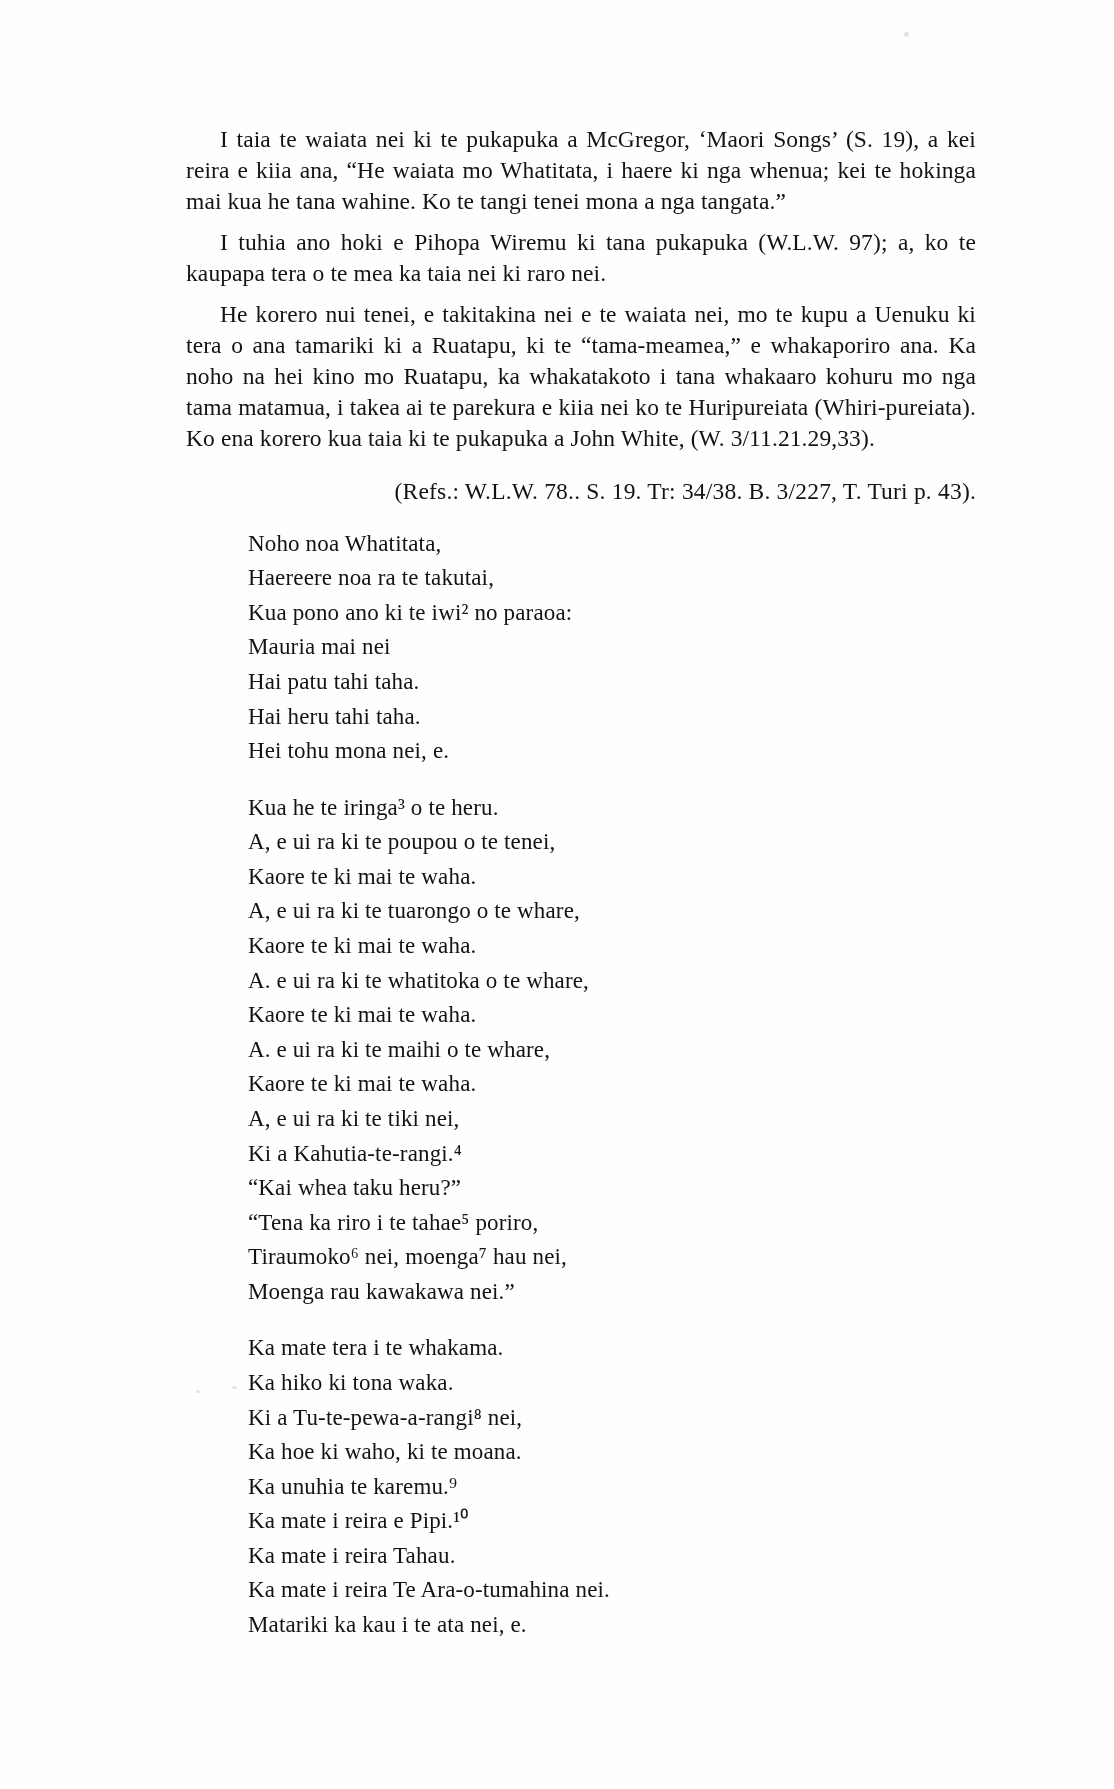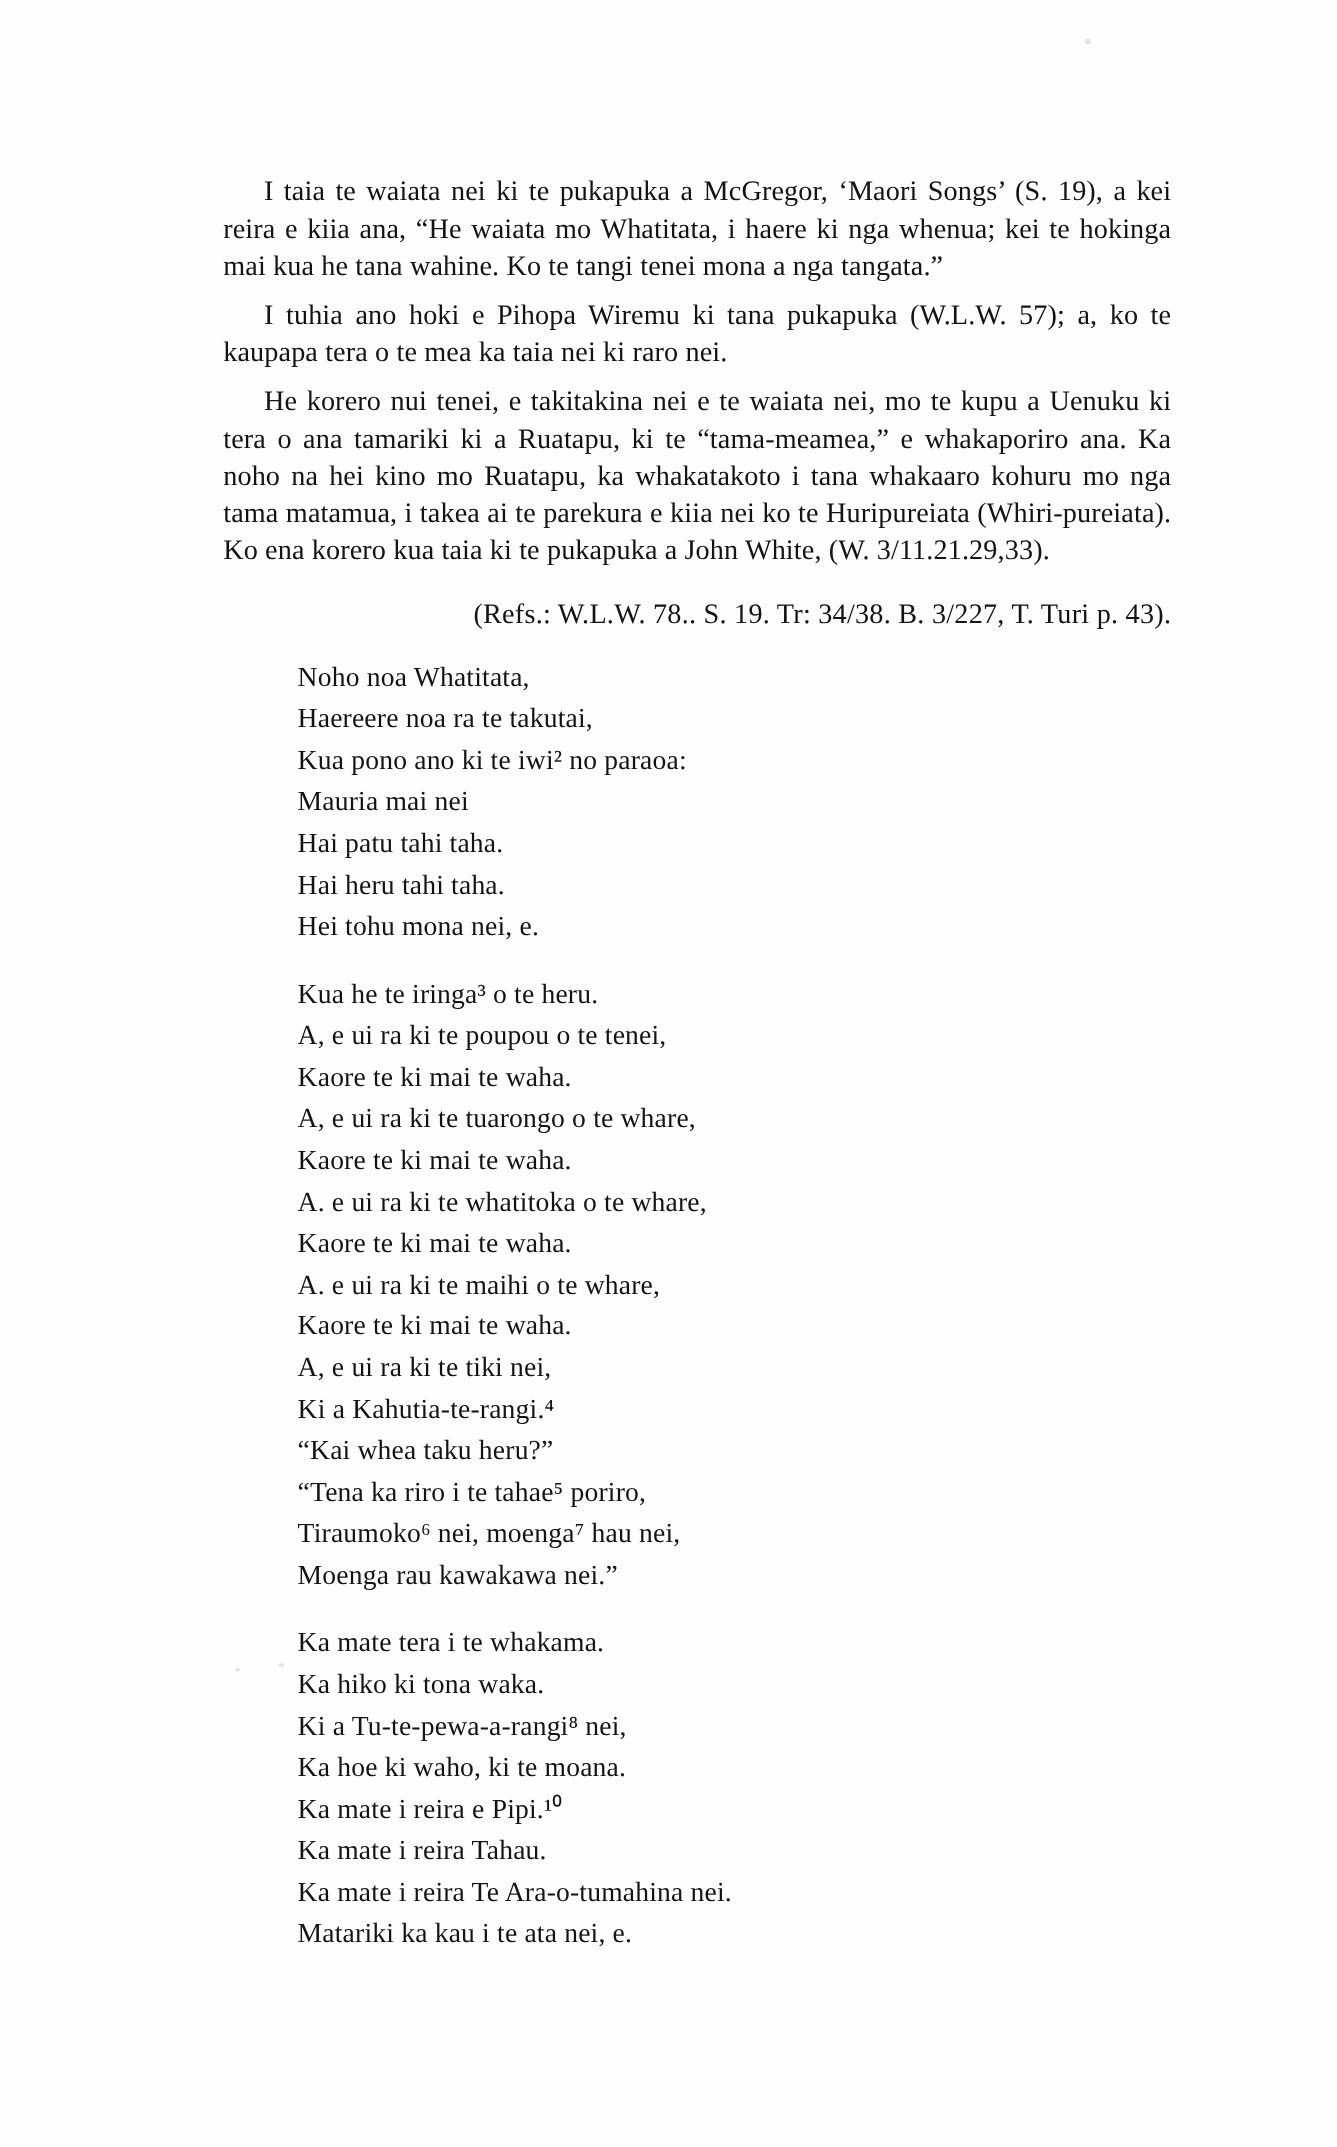--- a/index.html
+++ b/index.html
@@ -19,21 +19,21 @@
     position: absolute;
     left: 0;
     top: 0;
     width: 1114px;
     height: 1789px;
     background: #fefefe;
   }
   .content {
     position: absolute;
     left: 186px;
-    top: 145px;
+    top: 124px;
     width: 790px;
   }
   p {
     margin: 0 0 4px 0;
   }
   .para {
     font-size: 23.5px;
     line-height: 1.32;
     text-align: justify;
     text-justify: inter-word;
@@ -74,21 +74,21 @@
   }
 </style>
 </head>
 <body>
 
 <div class="page">
 
   <div class="content">
 
     <p class="para indent">I taia te waiata nei ki te pukapuka a McGregor, ‘Maori Songs’ (S. 19), a kei reira e kiia ana, “He waiata mo Whatitata, i haere ki nga whenua; kei te hokinga mai kua he tana wahine. Ko te tangi tenei mona a nga tangata.”</p>
-    <p class="para indent">I tuhia ano hoki e Pihopa Wiremu ki tana pukapuka (W.L.W. 57); a, ko te kaupapa tera o te mea ka taia nei ki raro nei.</p>
+    <p class="para indent">I tuhia ano hoki e Pihopa Wiremu ki tana pukapuka (W.L.W. 97); a, ko te kaupapa tera o te mea ka taia nei ki raro nei.</p>
     <p class="para indent">He korero nui tenei, e takitakina nei e te waiata nei, mo te kupu a Uenuku ki tera o ana tamariki ki a Ruatapu, ki te “tama-meamea,” e whakaporiro ana. Ka noho na hei kino mo Ruatapu, ka whakatakoto i tana whakaaro kohuru mo nga tama matamua, i takea ai te parekura e kiia nei ko te Huripureiata (Whiri-pureiata). Ko ena korero kua taia ki te pukapuka a John White, (W. 3/11.21.29,33).</p>
 
     <p class="refs">(Refs.: W.L.W. 78.. S. 19. Tr: 34/38. B. 3/227, T. Turi p. 43).</p>
 
     <div class="verse-block">
       <p class="verse-line">Noho noa Whatitata,</p>
       <p class="verse-line">Haereere noa ra te takutai,</p>
       <p class="verse-line">Kua pono ano ki te iwi² no paraoa:</p>
       <p class="verse-line">Mauria mai nei</p>
       <p class="verse-line">Hai patu tahi taha.</p>
@@ -112,20 +112,21 @@
       <p class="verse-line">“Tena ka riro i te tahae⁵ poriro,</p>
       <p class="verse-line">Tiraumoko⁶ nei, moenga⁷ hau nei,</p>
       <p class="verse-line">Moenga rau kawakawa nei.”</p>
     </div>
 
     <div class="verse-block">
       <p class="verse-line">Ka mate tera i te whakama.</p>
       <p class="verse-line">Ka hiko ki tona waka.</p>
       <p class="verse-line">Ki a Tu-te-pewa-a-rangi⁸ nei,</p>
       <p class="verse-line">Ka hoe ki waho, ki te moana.</p>
+      <p class="verse-line">Ka unuhia te karemu.⁹</p>
       <p class="verse-line">Ka mate i reira e Pipi.¹⁰</p>
       <p class="verse-line">Ka mate i reira Tahau.</p>
       <p class="verse-line">Ka mate i reira Te Ara-o-tumahina nei.</p>
       <p class="verse-line">Matariki ka kau i te ata nei, e.</p>
     </div>
 
   </div>
 
   <span class="speck" style="left:904px; top:32px; width:5px; height:5px;"></span>
   <span class="speck" style="left:196px; top:1390px; width:4px; height:3px;"></span>

